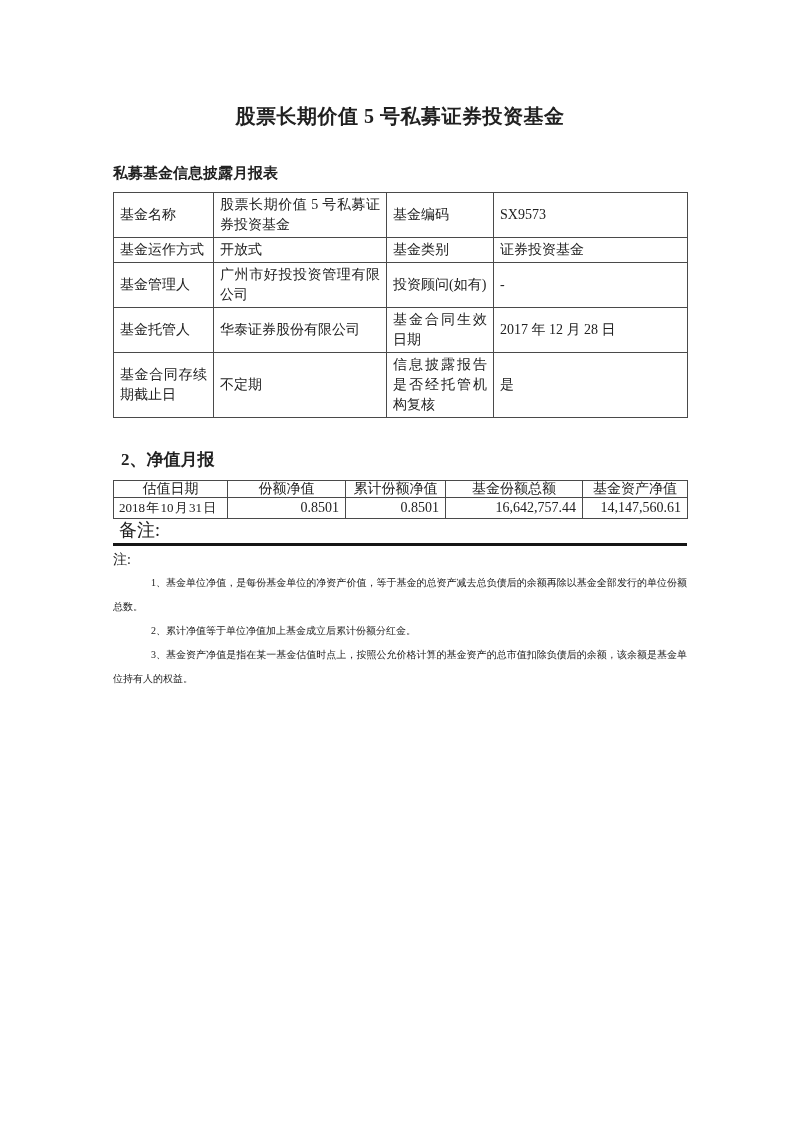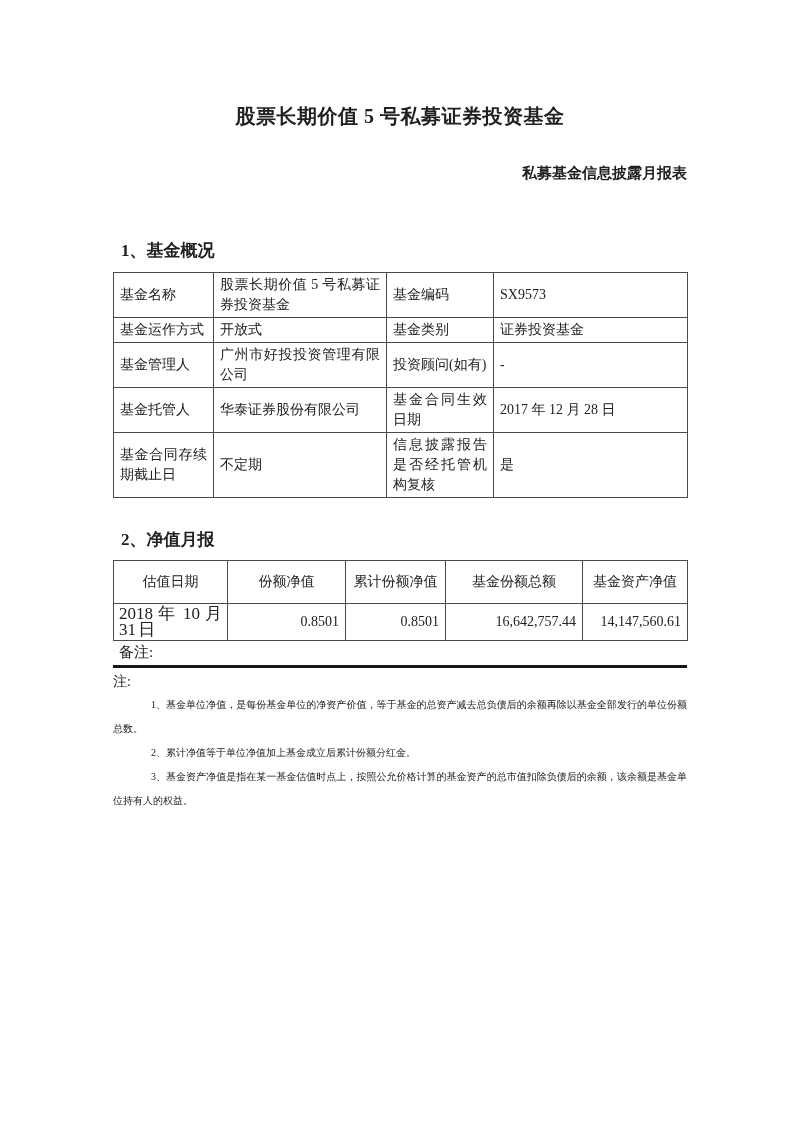--- a/index.html
+++ b/index.html
@@ -21,21 +21,21 @@
   .doc-title {
     margin-top: 103px;
     text-align: center;
     font-size: 20px;
     font-weight: bold;
     line-height: 26px;
     letter-spacing: 0.5px;
   }
   .doc-subtitle {
     margin-top: 34px;
-    text-align: right;
+    text-align: left;
     font-size: 15px;
     font-weight: bold;
     line-height: 20px;
   }
   .section-heading {
     font-size: 17px;
     font-weight: bold;
     line-height: 24px;
     margin-left: 8px;
   }
@@ -59,50 +59,50 @@
   .t1 .c1 { width: 100px; }
   .t1 .c2 { width: 173px; }
   .t1 .c3 { width: 107px; }
   .t1 .c4 { width: 194px; }
   .t2 { margin-top: 8px; }
   .t2 th {
     border: 1px solid #4a4a4a;
     font-weight: normal;
     text-align: center;
     vertical-align: middle;
-    padding: 13px 2px;
+    padding: 0 2px;
     line-height: 16px;
   }
   .t2 td {
     border: 1px solid #4a4a4a;
     vertical-align: middle;
     padding: 2px 6px;
     line-height: 16px;
     overflow: hidden;
   }
   .t2 .k1 { width: 114px; }
   .t2 .k2 { width: 118px; }
   .t2 .k3 { width: 100px; }
   .t2 .k4 { width: 137px; }
   .t2 .k5 { width: 105px; }
   .t2 td.date {
     text-align: justify;
-    font-size: 17px;
+    font-size: 13px;
     word-spacing: -2px;
     padding: 2px 5px;
   }
   .t2 td.num {
     text-align: right;
   }
   .remark-row {
     width: 574px;
     box-sizing: border-box;
     border-bottom: 3px solid #161616;
     padding: 3px 6px 4px 6px;
-    font-size: 15px;
+    font-size: 18px;
     line-height: 17px;
   }
   .notes-label {
     margin-top: 3px;
     font-size: 14px;
     line-height: 22px;
   }
   .note {
     margin: 0;
     font-size: 10px;
@@ -112,21 +112,20 @@
   }
 </style>
 </head>
 <body>
 
 <div class="content">
 
   <div class="doc-title">股票长期价值 5 号私募证券投资基金</div>
   <div class="doc-subtitle">私募基金信息披露月报表</div>
 
-  <div class="section-heading h1">1、基金概况</div>
 
   <table class="t1">
     <colgroup>
         <col class="c1">
         <col class="c2">
         <col class="c3">
         <col class="c4">
       </colgroup>
     <tbody>
       <tr>

